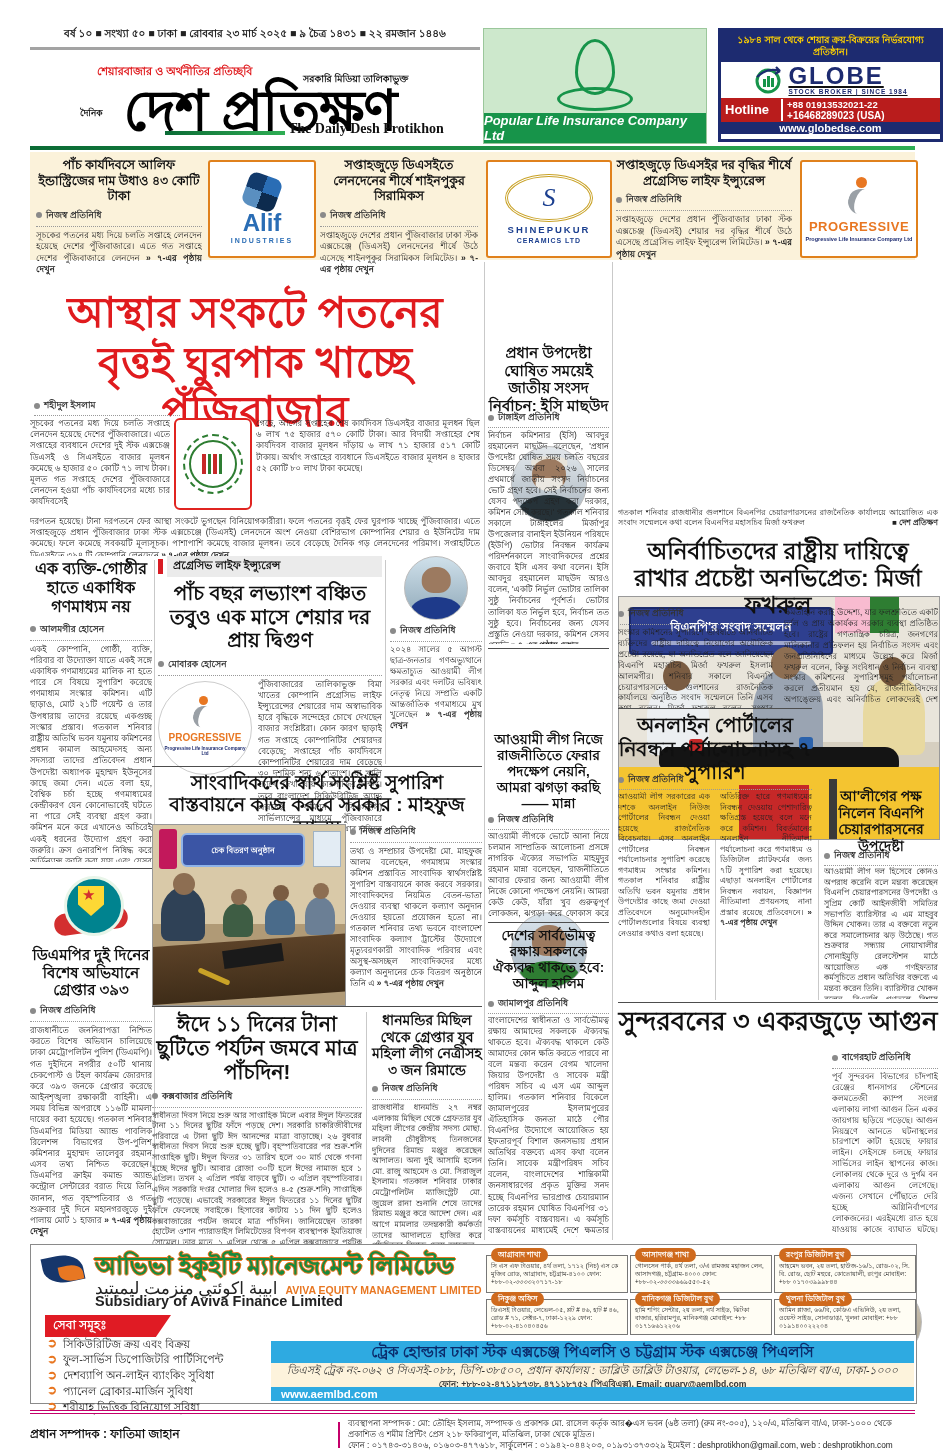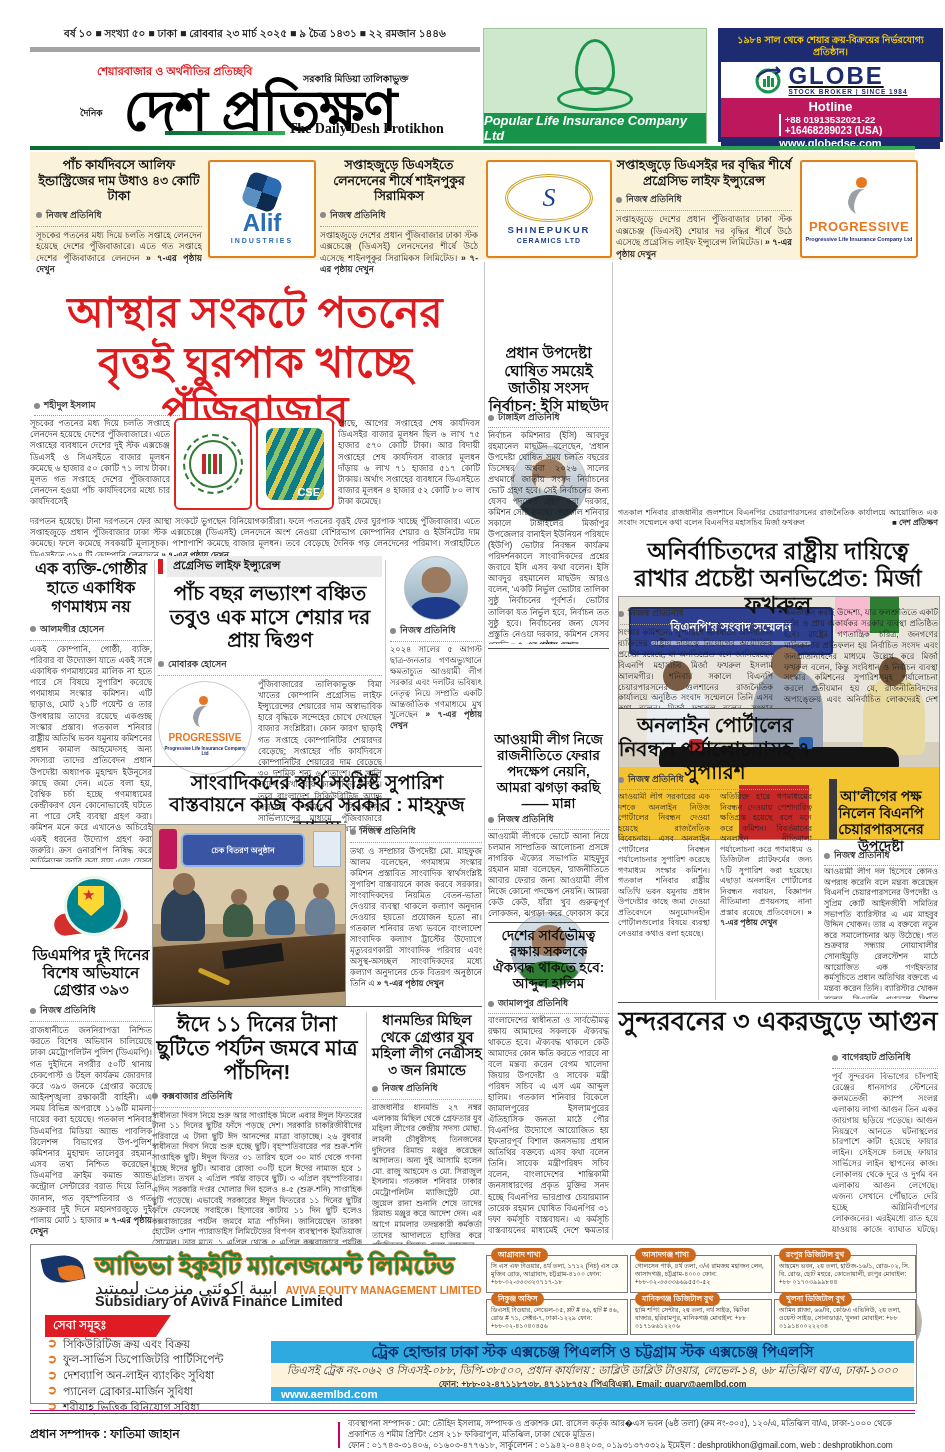--- a/index.html
+++ b/index.html
@@ -9,21 +9,21 @@
   .ctr{text-align:center;}
   .hd{font-weight:bold;color:#101010;line-height:1.18;}
   .body{font-size:8.4px;line-height:1.33;text-align:justify;color:#222;overflow:hidden;}
   .byline{font-size:9px;font-weight:bold;color:#333;display:flex;align-items:center;gap:4px;}
   .bdot{width:6px;height:6px;border-radius:50%;background:#8a8a8a;display:inline-block;flex:0 0 auto;}
   .dotline{border-top:1px dotted #999;margin:3px 0 3px 0;}
   .more{font-weight:bold;}
   .vrule{width:1px;background:#c9c9c9;}
   .hrule{height:1px;background:#4d4d4d;}
   
-  #dateline{font-size:10.5px;font-weight:bold;color:#222;border-bottom:5px solid #a3a3a3;padding-bottom:4px;}
+  #dateline{font-size:10.5px;font-weight:bold;color:#222;border-bottom:3px solid #a3a3a3;padding-bottom:4px;}
   #logo-bn{font-size:56px;font-weight:800;letter-spacing:-1px;color:#000;}
   #logo-en{font-family:"Liberation Serif",serif;font-weight:bold;font-size:14px;color:#111;}
   .greenline{background:linear-gradient(90deg,#0b6b35,#2fae54);}
   
   #teaser-row{background:#fbf2da;}
   .teaser .t-title{font-size:12.5px;font-weight:bold;text-align:center;line-height:1.25;color:#101010;}
   .teaser .body{font-size:8.6px;}
   .logo-box{background:#fff;border:2.5px solid #e0811c;border-radius:3px;display:flex;flex-direction:column;align-items:center;justify-content:center;gap:2px;}
   
   #lead-band{background:#eda53b;display:flex;align-items:center;justify-content:center;}
@@ -79,21 +79,21 @@
         <rect x="10" y="14" width="3" height="8" fill="#17944a"></rect>
         <rect x="14" y="11" width="3" height="11" fill="#17944a"></rect>
         <rect x="18" y="13" width="3" height="9" fill="#17944a"></rect>
         <path d="M4 12 Q14 2 27 6 L23 2 M27 6 L22 9" stroke="#1d2b70" stroke-width="2.2" fill="none"></path>
       </svg>
       <div>
         <div style="font-size:24px;font-weight:800;color:#1d2b70;letter-spacing:2px;line-height:1;">GLOBE</div>
         <div style="font-size:6.5px;font-weight:bold;color:#1d2b70;letter-spacing:1px;">STOCK BROKER  |  SINCE 1984</div>
       </div>
     </div>
-    <div style="background:#be185d;display:flex;align-items:center;gap:0;padding:1px 4px;flex-direction:column;">
+    <div style="background:#b91c1c;display:flex;align-items:center;gap:12px;padding:1px 4px;">
       <span style="color:#fff;font-weight:bold;font-size:13px;">Hotline</span>
       <span style="color:#fff;border-left:2px solid #fff;padding-left:4px;">
         <div style="font-size:9.5px;font-weight:bold;">+88 01913532021-22</div>
         <div style="font-size:10px;font-weight:bold;">+16468289023 (USA)</div>
       </span>
     </div>
     <div style="background:#1d2b70;color:#fff;font-weight:bold;font-size:11px;text-align:center;">www.globedse.com</div>
   </div>
 
   <div class="abs greenline" style="left:30px;top:146px;width:885px;height:4px;"></div>
@@ -157,26 +157,20 @@
       <span>শহীদুল ইসলাম</span>
     </div>
   <div class="abs dotline" style="left:34px;top:412px;width:146px;"></div>
 
   <div class="abs" style="left:30px;top:418px;width:450px;height:94px;display:flex;gap:4px;">
     <div class="body" style="width:140px;height:94px;">সূচকের পতনের মধ্য দিয়ে চলতি সপ্তাহে লেনদেন হয়েছে দেশের পুঁজিবাজারে। এতে সপ্তাহের ব্যবধানে দেশের দুই স্টক এক্সচেঞ্জ ডিএসই ও সিএসইতে বাজার মূলধন কমেছে ৬ হাজার ৫০ কোটি ৭১ লাখ টাকা। মূলত গত সপ্তাহে দেশের পুঁজিবাজারে লেনদেন হওয়া পাঁচ কার্যদিবসের মধ্যে চার কার্যদিবসেই</div>
     <div class="mini-logo" style="width:74px;height:88px;">
       <div style="position:absolute;left:50%;top:50%;transform:translate(-50%,-50%);width:56px;height:56px;border:2px dashed #2e7d32;border-radius:50%;"></div>
       <div style="position:absolute;left:50%;top:50%;transform:translate(-50%,-50%);width:44px;height:44px;border:2px solid #2e7d32;border-radius:50%;"></div>
       <div style="position:absolute;left:50%;top:50%;transform:translate(-50%,-50%);width:22px;height:20px;background:repeating-linear-gradient(90deg,#c62828 0 4px,#fff 4px 6px,#2e7d32 6px 9px,#fff 9px 11px);"></div>
-    </div>
-    <div class="mini-logo" style="width:74px;height:88px;">
-      <div style="position:absolute;inset:8px;border-radius:8px;background:#0e7d8a;overflow:hidden;">
-        <div style="position:absolute;inset:0;background:repeating-linear-gradient(115deg,transparent 0 7px,#f4d442 7px 12px,transparent 12px 18px,#9ccc65 18px 23px);opacity:.9;"></div>
-        <div style="position:absolute;right:4px;bottom:2px;color:#fff;font-weight:bold;font-size:11px;">CSE</div>
-      </div>
     </div>
     <div class="body" style="flex:1;height:94px;">গেছে, আগের সপ্তাহের শেষ কার্যদিবস ডিএসইর বাজার মূলধন ছিল ৬ লাখ ৭৫ হাজার ৫৭০ কোটি টাকা। আর বিদায়ী সপ্তাহের শেষ কার্যদিবস বাজার মূলধন দাঁড়ায় ৬ লাখ ৭১ হাজার ৫১৭ কোটি টাকায়। অর্থাৎ সপ্তাহের ব্যবধানে ডিএসইতে বাজার মূলধন ৪ হাজার ৫২ কোটি ৮০ লাখ টাকা কমেছে।</div>
   </div>
   <div class="abs body" style="left:30px;top:516px;width:450px;height:40px;">
     <span>দরপতন হয়েছে। টানা দরপতনে ফের আস্থা সংকটে ভুগছেন বিনিয়োগকারীরা। ফলে পতনের বৃত্তই ফের ঘুরপাক খাচ্ছে পুঁজিবাজার। এতে সপ্তাহজুড়ে প্রধান পুঁজিবাজার ঢাকা স্টক এক্সচেঞ্জে (ডিএসই) লেনদেনে অংশ নেওয়া বেশিরভাগ কোম্পানির শেয়ার ও ইউনিটের দাম কমেছে। ফলে কমেছে সবকয়টি মূল্যসূচক। পাশাপাশি কমেছে বাজার মূলধন। তবে বেড়েছে দৈনিক গড় লেনদেনের পরিমাণ। সপ্তাহটিতে ডিএসইতে ৩৯৪ টি কোম্পানি লেনদেনে</span> <span class="more">» ৭-এর পৃষ্ঠায় দেখুন</span>
   </div>
 
   <div class="abs vrule" style="left:154px;top:560px;height:680px;"></div>
   <div class="abs vrule" style="left:484px;top:262px;height:978px;"></div>
   <div class="abs vrule" style="left:612px;top:262px;height:978px;"></div>

